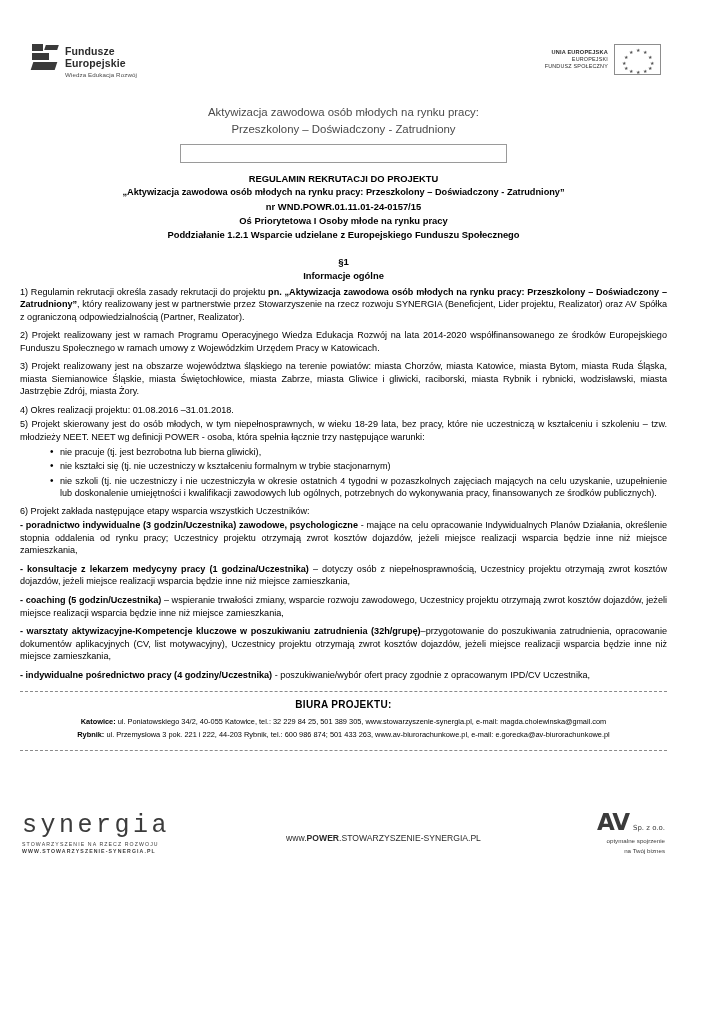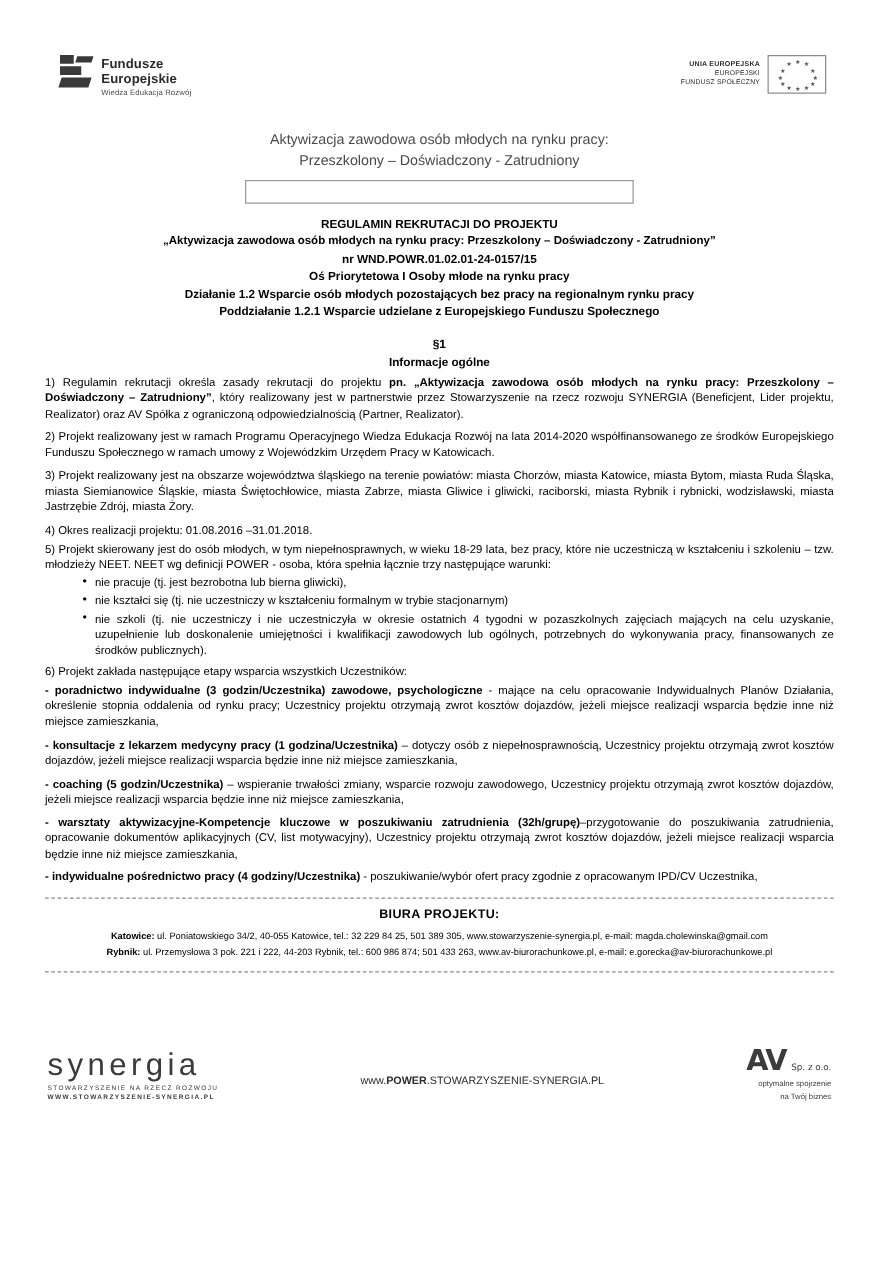--- a/index.html
+++ b/index.html
@@ -13,21 +13,21 @@
     min-height: 1024px;
     font-family: "Liberation Sans", sans-serif;
     color: #000000;
     font-size: 9.1px;
     line-height: 1.38;
   }
   .page {
     position: relative;
     width: 703px;
     min-height: 1024px;
-    padding: 44px 36px 10px 36px;
+    padding: 44px 36px 10px 20px;
     border-radius: 26px;
   }
 
   
   .logo-row {
     display: flex;
     align-items: flex-start;
     justify-content: space-between;
     height: 44px;
     margin: 0 6px 0 12px;
@@ -183,21 +183,21 @@
     margin-top: 12px;
     padding: 0 2px;
   }
   .synergia {
     line-height: 1;
   }
   .syn-word {
     font-size: 25px;
     letter-spacing: 3.5px;
     color: #3b3b3b;
-    font-family: Liberation Sans, sans-serif;
+    font-family: Liberation Mono, monospace;
     font-weight: 300;
   }
   .syn-sub1 {
     font-size: 5.2px;
     letter-spacing: 1.1px;
     color: #3b3b3b;
     margin-top: 4px;
   }
   .syn-sub2 {
     font-size: 5.2px;
@@ -277,23 +277,22 @@
 
   <div class="doc-title">
     <div>Aktywizacja zawodowa osób młodych na rynku pracy:</div>
     <div>Przeszkolony – Doświadczony - Zatrudniony</div>
   </div>
   <div class="title-box"></div>
 
   <div class="reg-head">
     <div>REGULAMIN REKRUTACJI DO PROJEKTU</div>
     <div class="l-small">„Aktywizacja zawodowa osób młodych na rynku pracy: Przeszkolony – Doświadczony - Zatrudniony”</div>
-    <div>nr WND.POWR.01.02.01-24-0157/15</div>
+    <div>nr WND.POWR.01.11.01-24-0157/15</div>
     <div>Oś Priorytetowa I Osoby młode na rynku pracy</div>
-    <div>Działanie 1.2 Wsparcie osób młodych pozostających bez pracy na regionalnym rynku pracy</div>
     <div>Poddziałanie 1.2.1 Wsparcie udzielane z Europejskiego Funduszu Społecznego</div>
   </div>
 
   <div class="section-num">§1</div>
   <div class="section-title">Informacje ogólne</div>
 
   <p class="para">
     <span>1) Regulamin rekrutacji określa zasady rekrutacji do projektu </span><b>pn. „Aktywizacja zawodowa osób młodych na rynku pracy: Przeszkolony – Doświadczony – Zatrudniony”</b><span>, który realizowany jest w partnerstwie przez Stowarzyszenie na rzecz rozwoju SYNERGIA (Beneficjent, Lider projektu, Realizator) oraz AV Spółka z ograniczoną odpowiedzialnością (Partner, Realizator).</span>
   </p>
 

